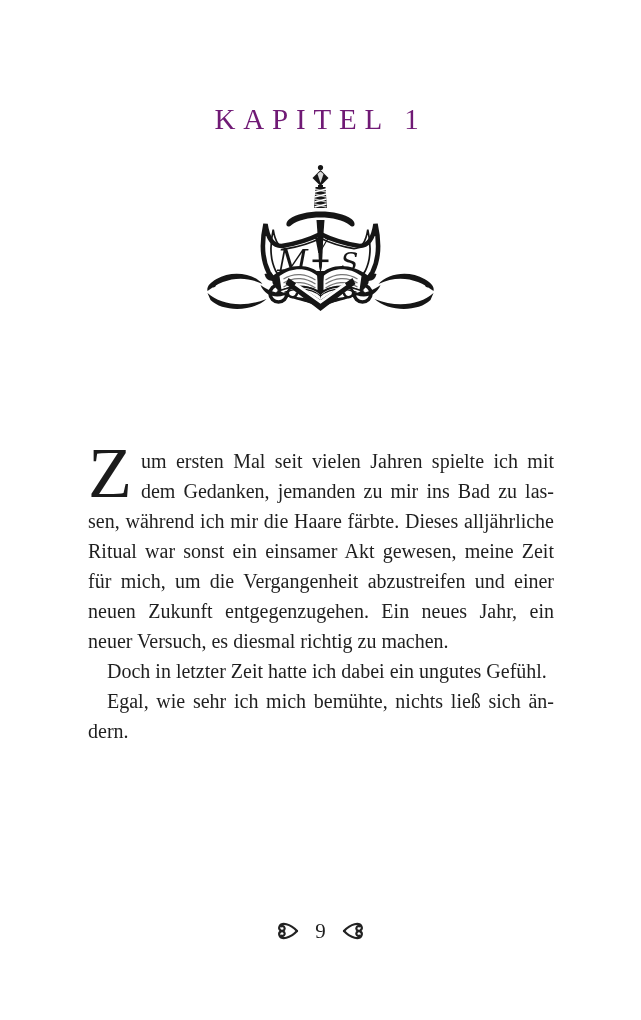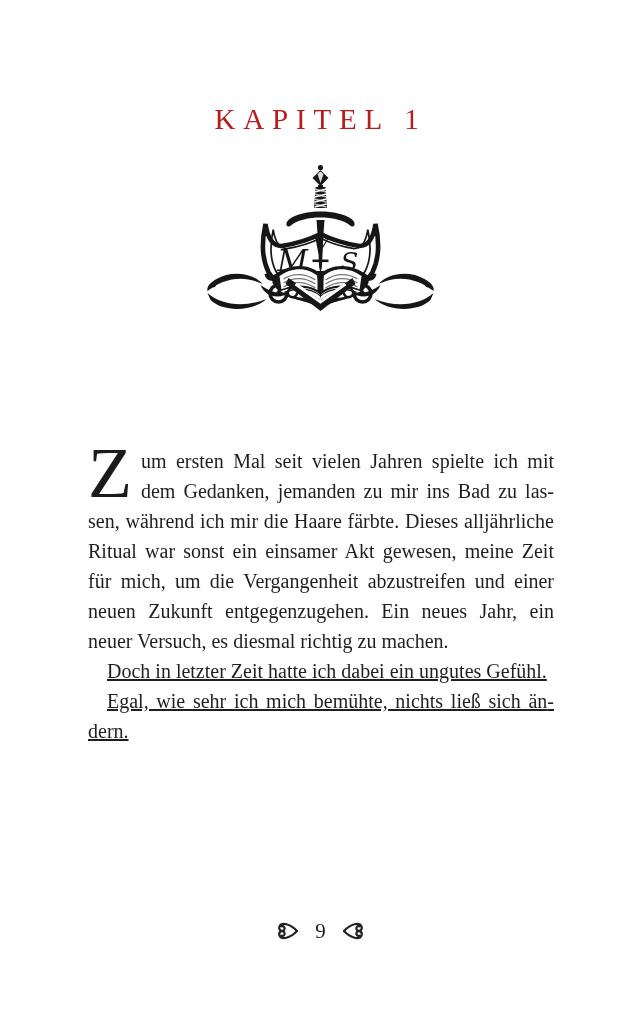--- a/index.html
+++ b/index.html
@@ -11,34 +11,34 @@
     color:#1f1f1f;
     font-family:"Liberation Serif",serif;
     overflow:hidden;
   }
   .chapter-heading{
     position:absolute;top:103px;left:0;width:100%;
     text-align:center;
     font-size:29px;
     font-weight:400;
     letter-spacing:0.27em;
-    color:#b91c1c;
+    color:#701a75;
     margin:0;
   }
   .emblem{
     position:absolute;top:163px;left:204px;
   }
   .body-text{
     position:absolute;top:446px;left:88px;width:466px;
     font-size:20px;line-height:30px;
     text-align:justify;
     hyphens:manual;
   }
   .body-text p{margin:0;}
-  .body-text p.indent{text-indent:19px;text-decoration:underline;}
+  .body-text p.indent{text-indent:19px;}
   .dropcap{
     float:left;
     font-size:72px;
     line-height:51px;
     padding:2px 9px 0 0;
     color:#1b1b1b;
   }
   .footer{
     position:absolute;top:918px;left:0;width:100%;
     display:flex;align-items:center;justify-content:center;gap:15px;

